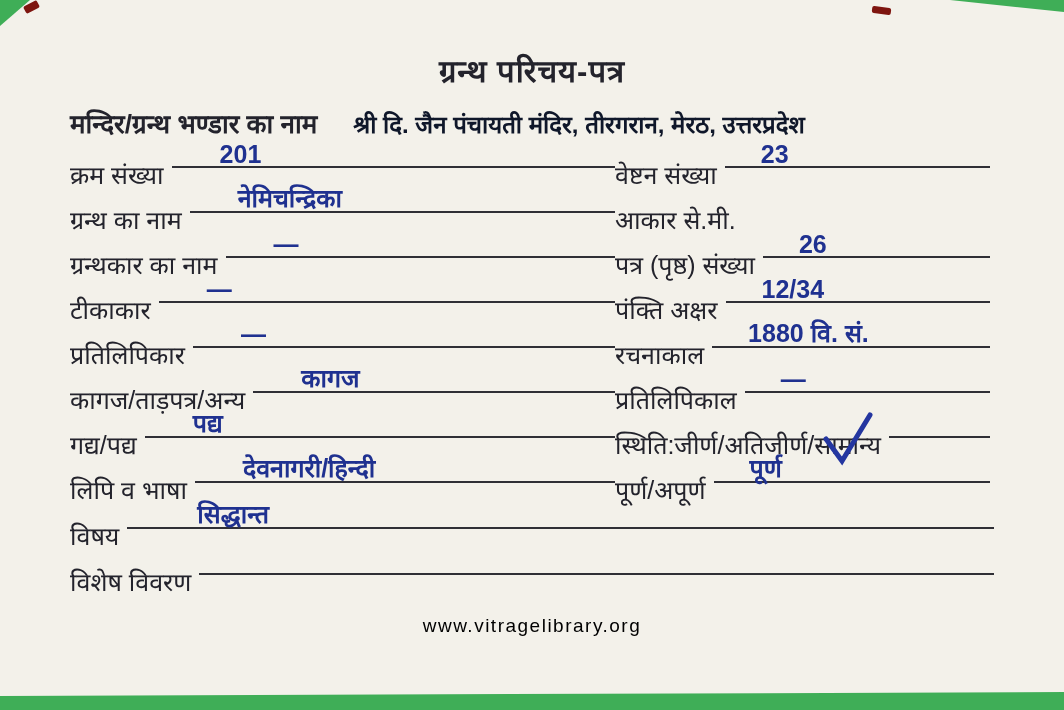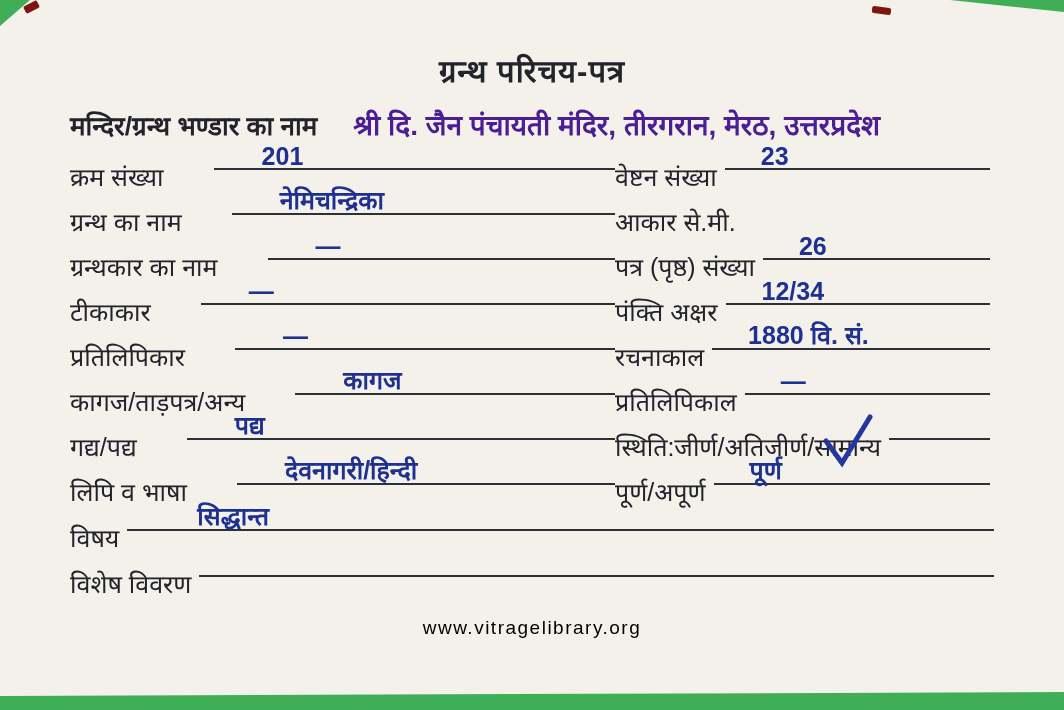--- a/index.html
+++ b/index.html
@@ -15,24 +15,24 @@
   .scan-mark{position:absolute;border-radius:2px;background:#7e150f;}
   .scan-mark.m1{left:24px;top:3px;width:15px;height:8px;transform:rotate(-28deg);}
   .scan-mark.m2{left:872px;top:7px;width:19px;height:7px;transform:rotate(7deg);}
   .content{position:absolute;left:70px;right:70px;top:34px;}
   .title{
     text-align:center;font-size:31px;font-weight:700;color:#23232c;
     letter-spacing:1px;margin:15px 0 14px 0;
   }
   .header-row{display:flex;align-items:baseline;gap:36px;margin:10px 0 6px 0;}
   .header-label{font-size:26px;font-weight:700;color:#23232c;white-space:nowrap;}
-  .header-value{font-size:28px;font-weight:600;color:#4c1d95;white-space:nowrap;}
+  .header-value{font-size:24px;font-weight:600;color:#0f172a;white-space:nowrap;}
   .pair-row{display:flex;}
   .field{display:flex;align-items:flex-end;height:45px;min-width:0;}
-  .field.left{width:545px;flex:none;gap:42px;}
+  .field.left{width:545px;flex:none;}
   .field.right{flex:1;align-items:flex-end;}
   .field.full{height:46px;}
   .label{
     font-size:25px;color:#23232c;white-space:nowrap;line-height:1.15;
     padding-bottom:2px;font-weight:500;
   }
   .line{
     flex:1;position:relative;border-bottom:2.5px solid #2f2f36;
     height:36px;display:flex;align-items:flex-end;
     margin-left:8px;margin-bottom:24px;min-width:18px;

